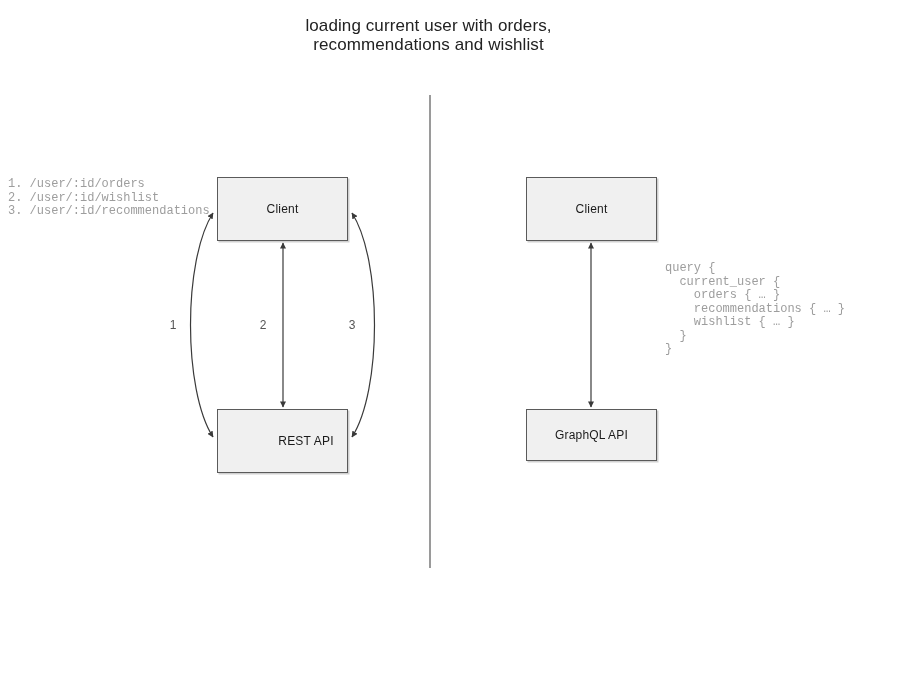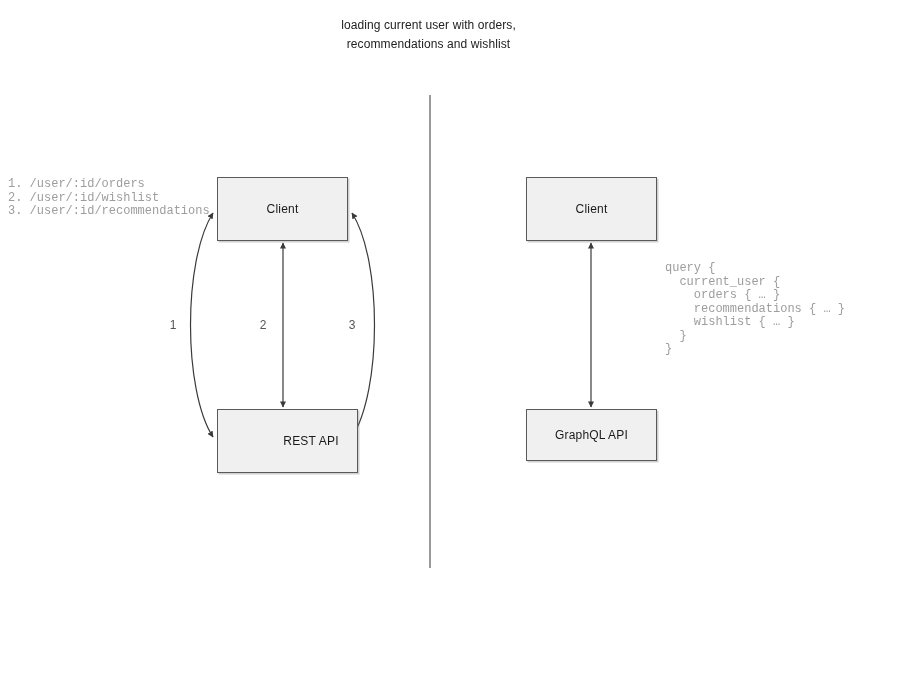--- a/index.html
+++ b/index.html
@@ -20,21 +20,21 @@
     overflow: hidden;
   }
 
   
   .title {
     position: absolute;
     left: 0;
     top: 16px;
     width: 857px;
     text-align: center;
-    font-size: 12px;
+    font-size: 17px;
     line-height: 19px;
     color: #222222;
     font-family: "Liberation Sans", sans-serif;
     white-space: pre;
     letter-spacing: 0.1px;
   }
 
   
   .divider {
     position: absolute;
@@ -57,21 +57,21 @@
     justify-content: center;
   }
   .node-label {
     font-size: 12px;
     color: #1a1a1a;
     font-family: "Liberation Sans", sans-serif;
     letter-spacing: 0.2px;
   }
 
   #node-rest-client   { left: 217px; top: 177px; width: 131px; height: 64px; }
-  #node-rest-api      { left: 217px; top: 409px; width: 141px; height: 64px; padding-left: 47px; }
+  #node-rest-api      { left: 217px; top: 409px; width: 131px; height: 64px; padding-left: 47px; }
   #node-gql-client    { left: 526px; top: 177px; width: 131px; height: 64px; }
   #node-gql-api       { left: 526px; top: 409px; width: 131px; height: 52px; }
 
   
   #edges {
     position: absolute;
     left: 0;
     top: 0;
     width: 917px;
     height: 689px;

